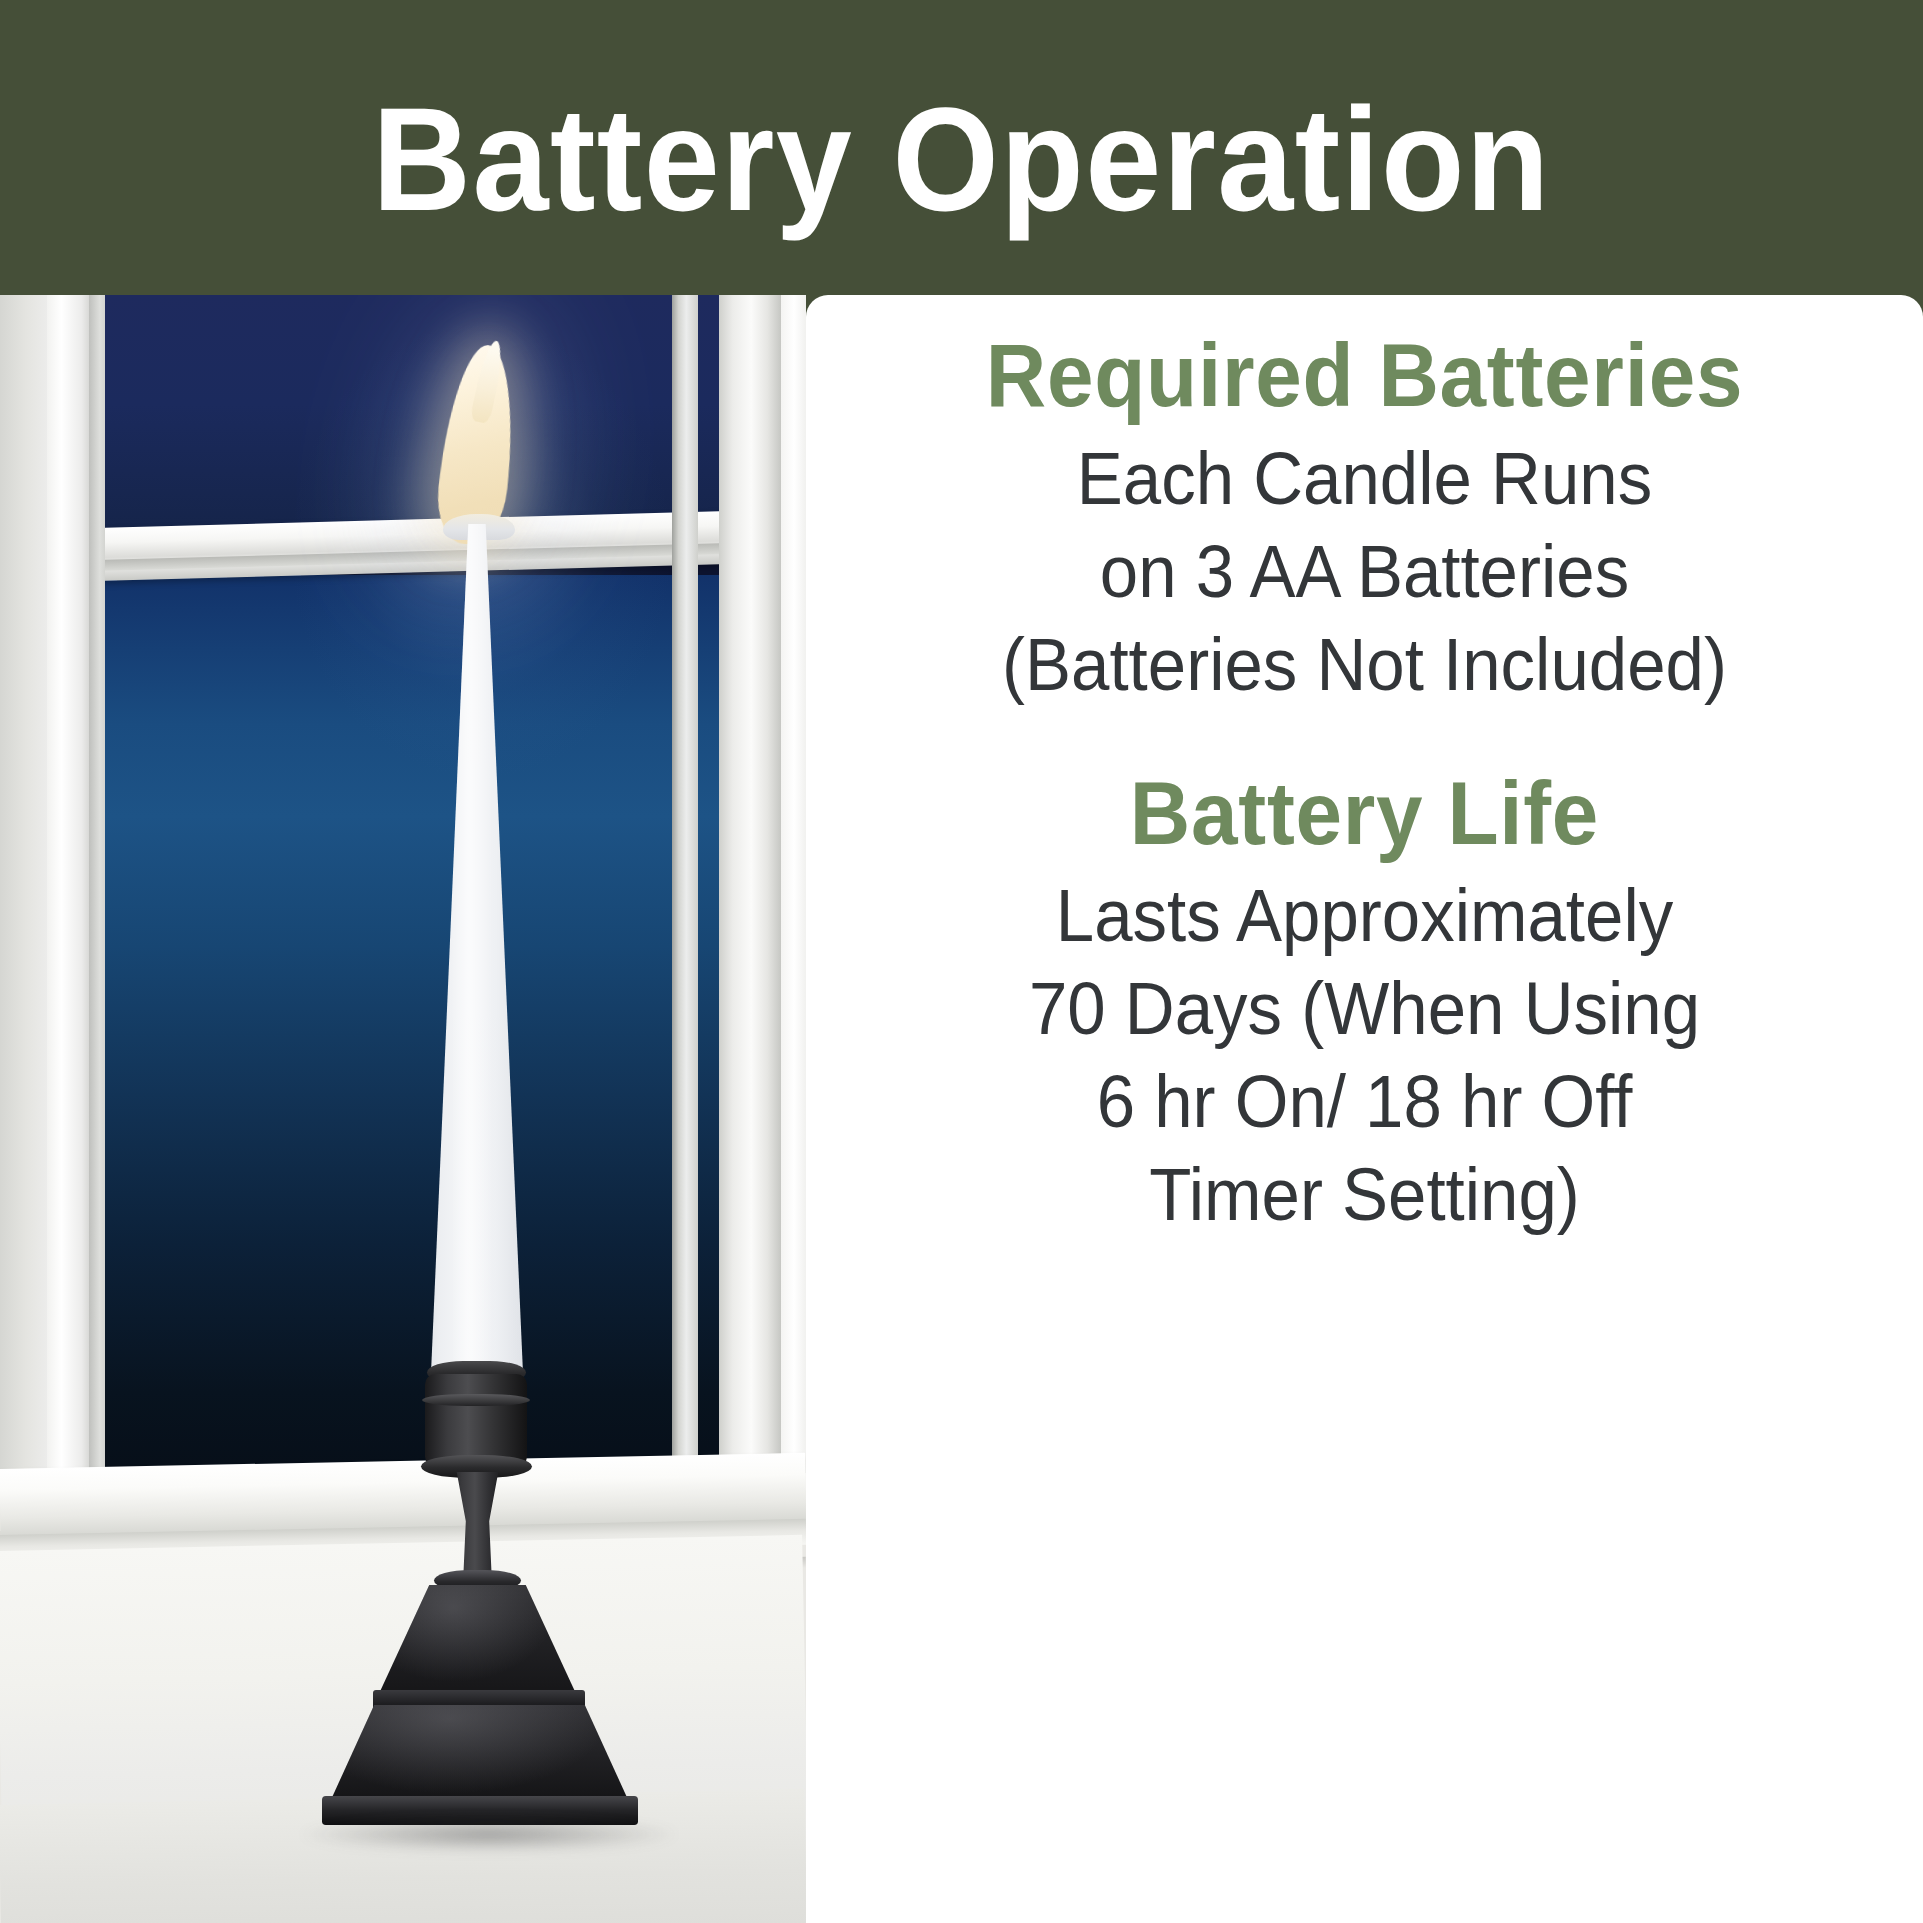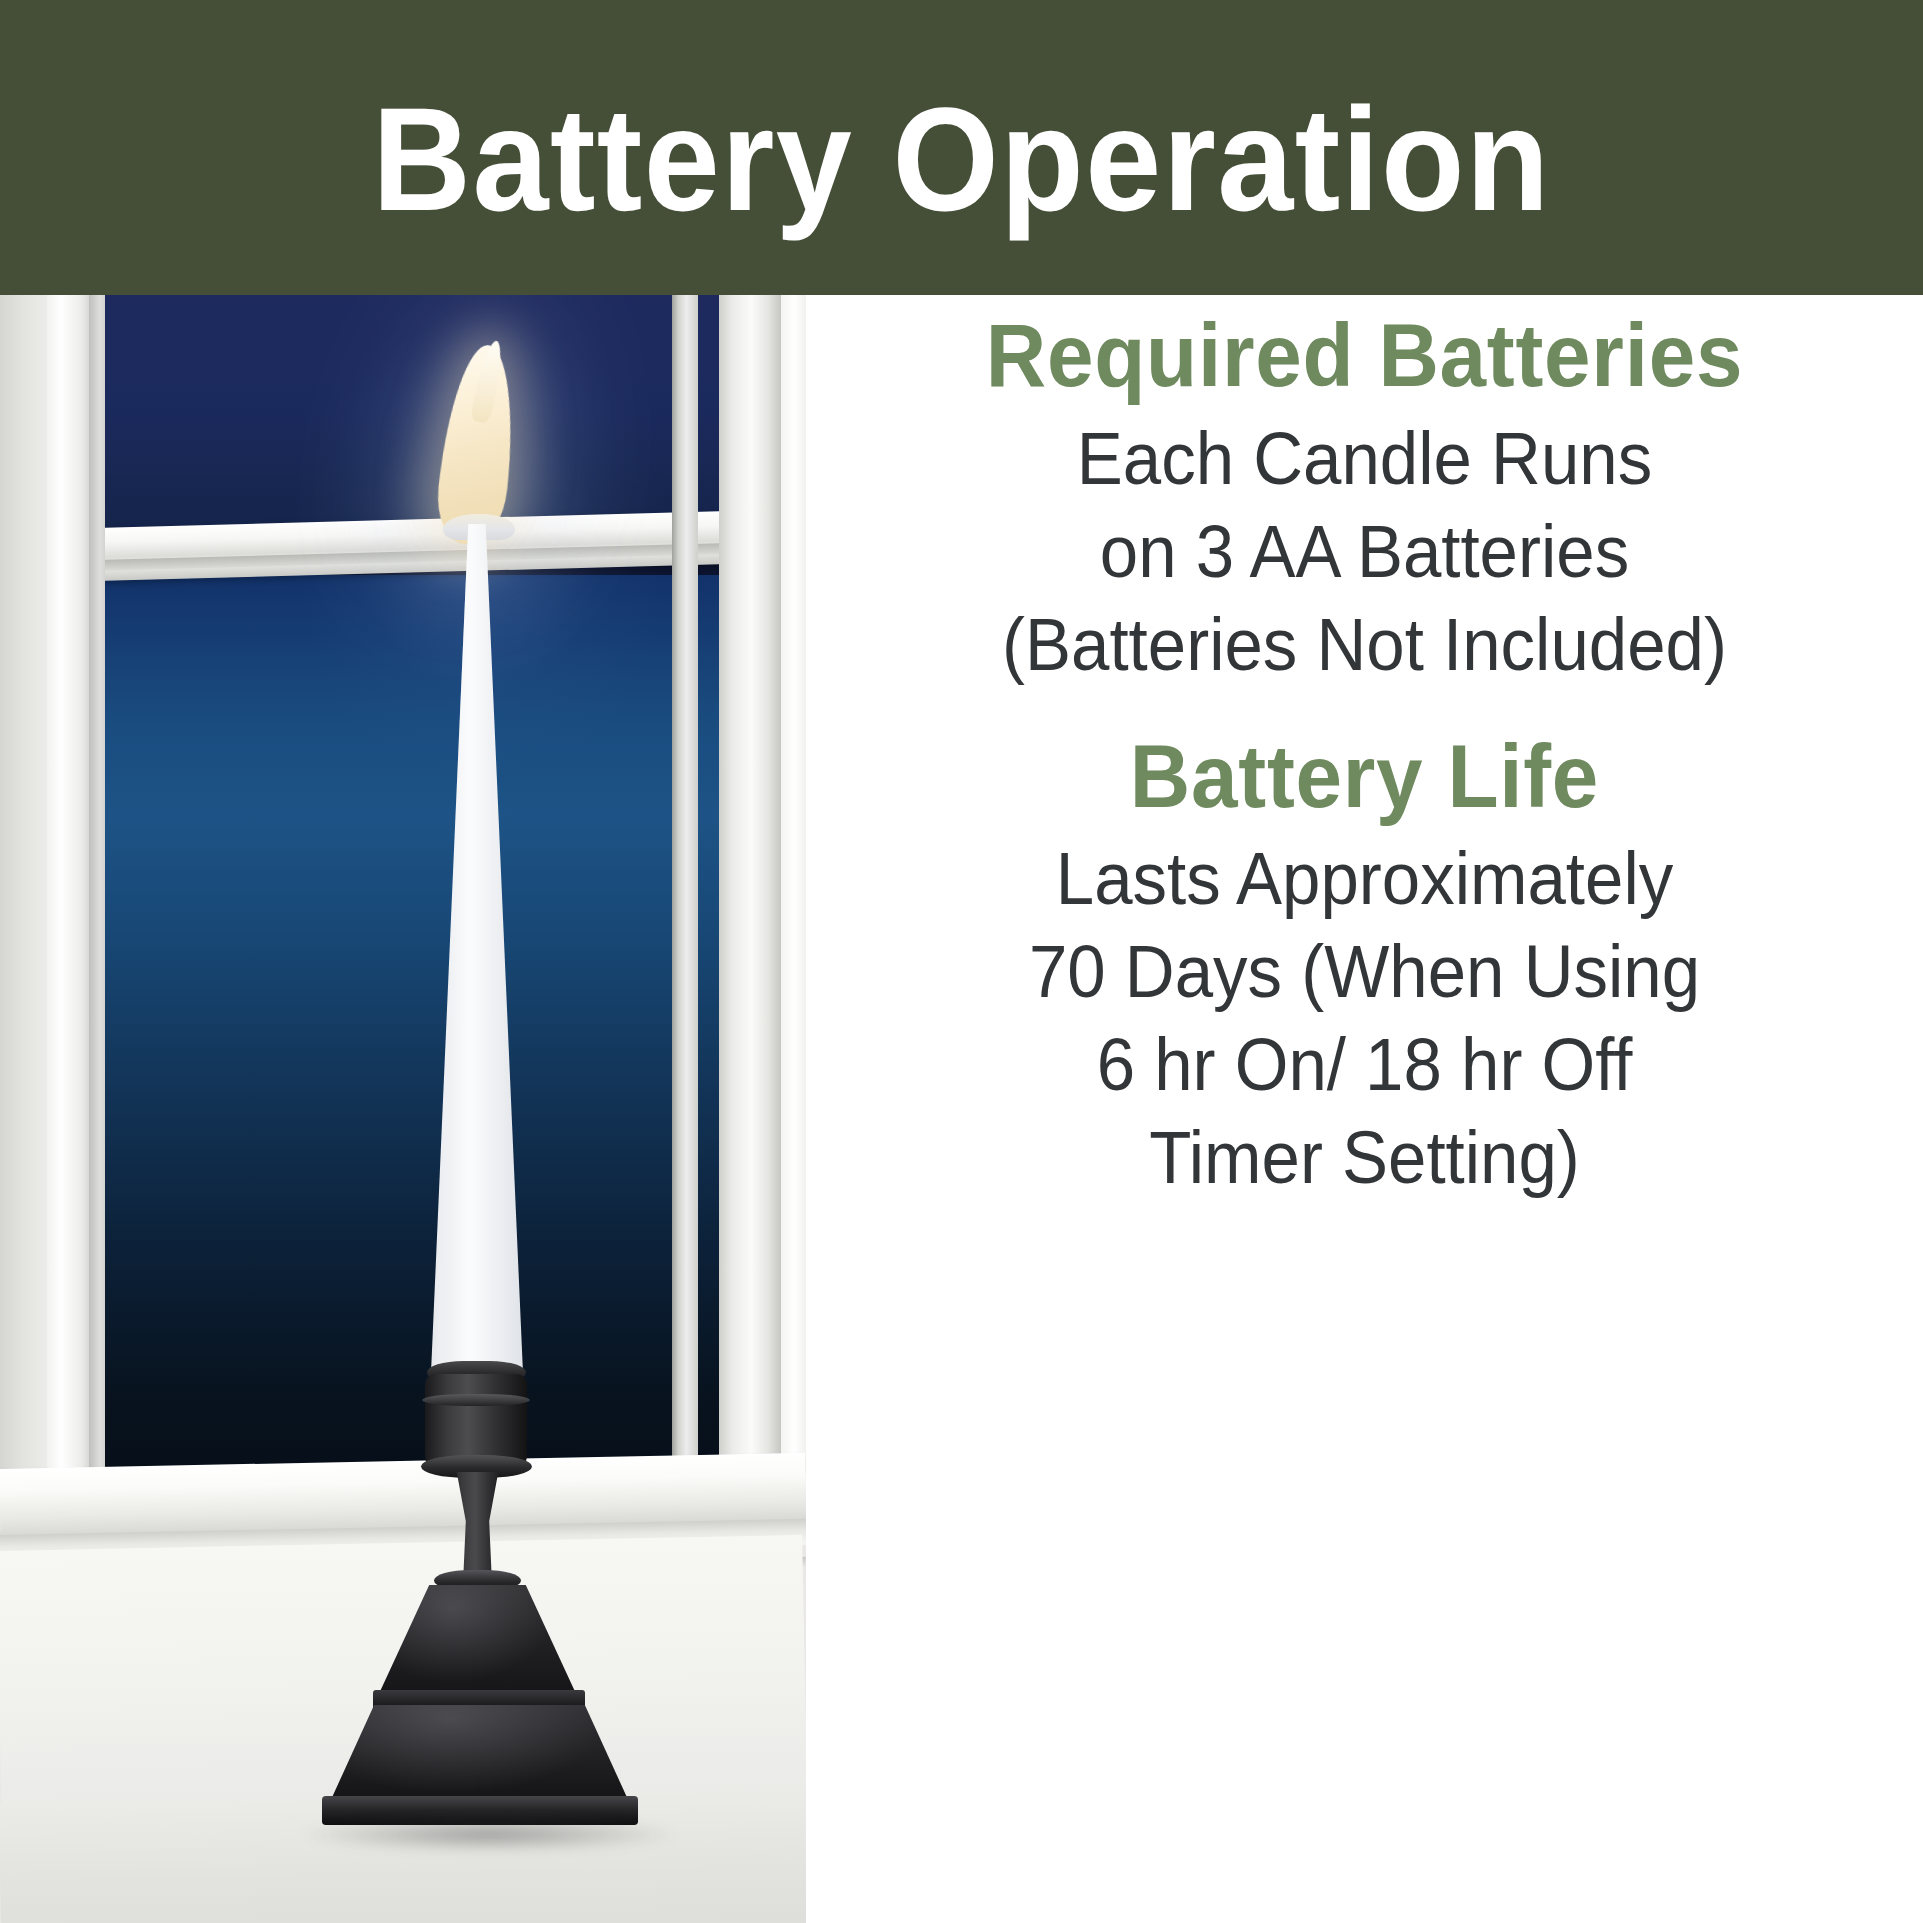--- a/index.html
+++ b/index.html
@@ -351,28 +351,29 @@
   .text-panel {
     position: absolute;
     left: 806px;
     top: 295px;
     width: 1117px;
     height: 1629px;
     background: #ffffff;
     display: flex;
     flex-direction: column;
     align-items: center;
-    padding-top: 11px;
+    padding-top: 31px;
     box-sizing: border-box;
+    border-radius: 22px;
   }
   .section {
     width: 100%;
     text-align: center;
   }
-  .section + .section { margin-top: 36px; }
+  .section + .section { margin-top: 53px; }
 
   .section-title {
     color: #6f8a5e;
     font-family: "Liberation Sans", sans-serif;
     font-weight: bold;
     font-size: 89px;
     line-height: 1.12;
     letter-spacing: 0.8px;
     transform: scaleX(0.94);
     margin: 0 0 6px 0;

